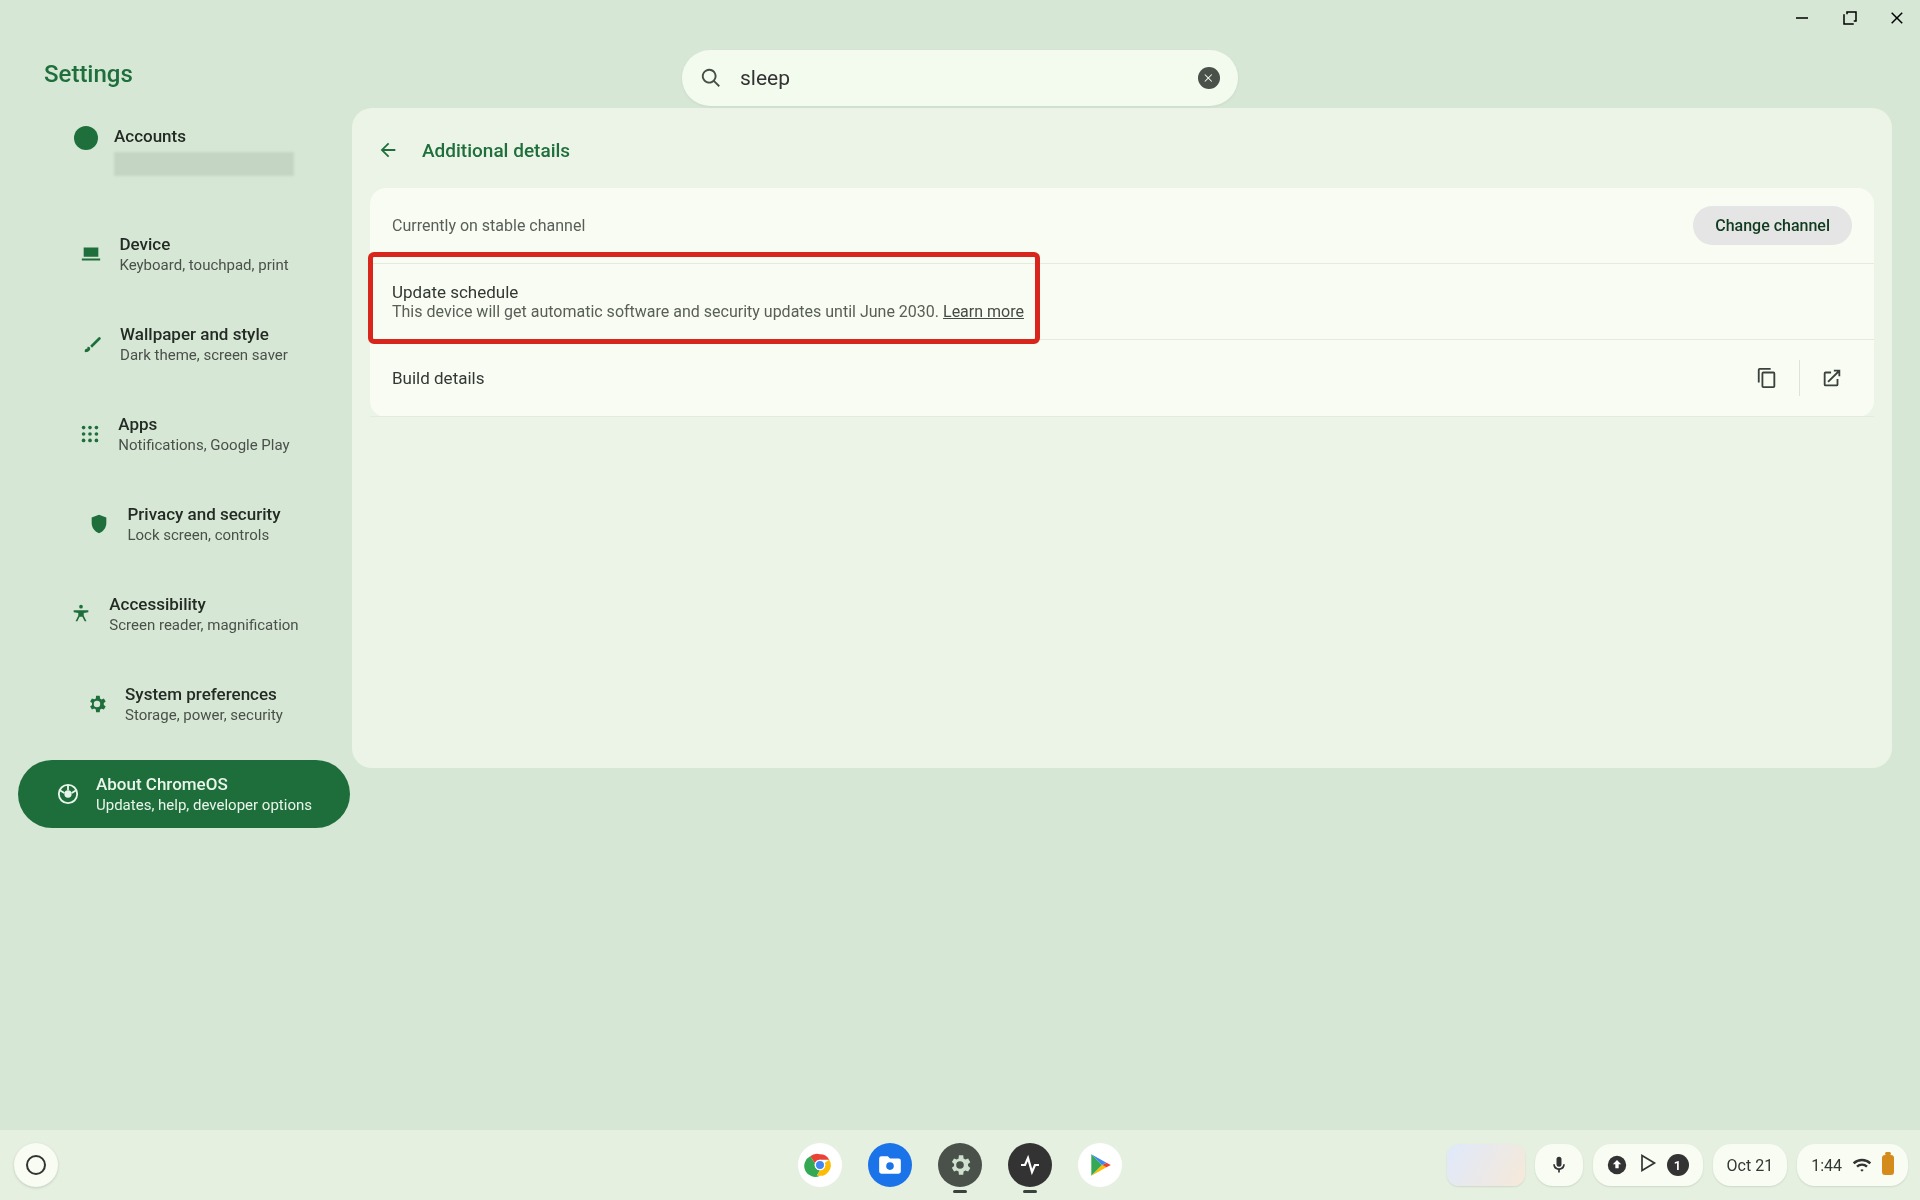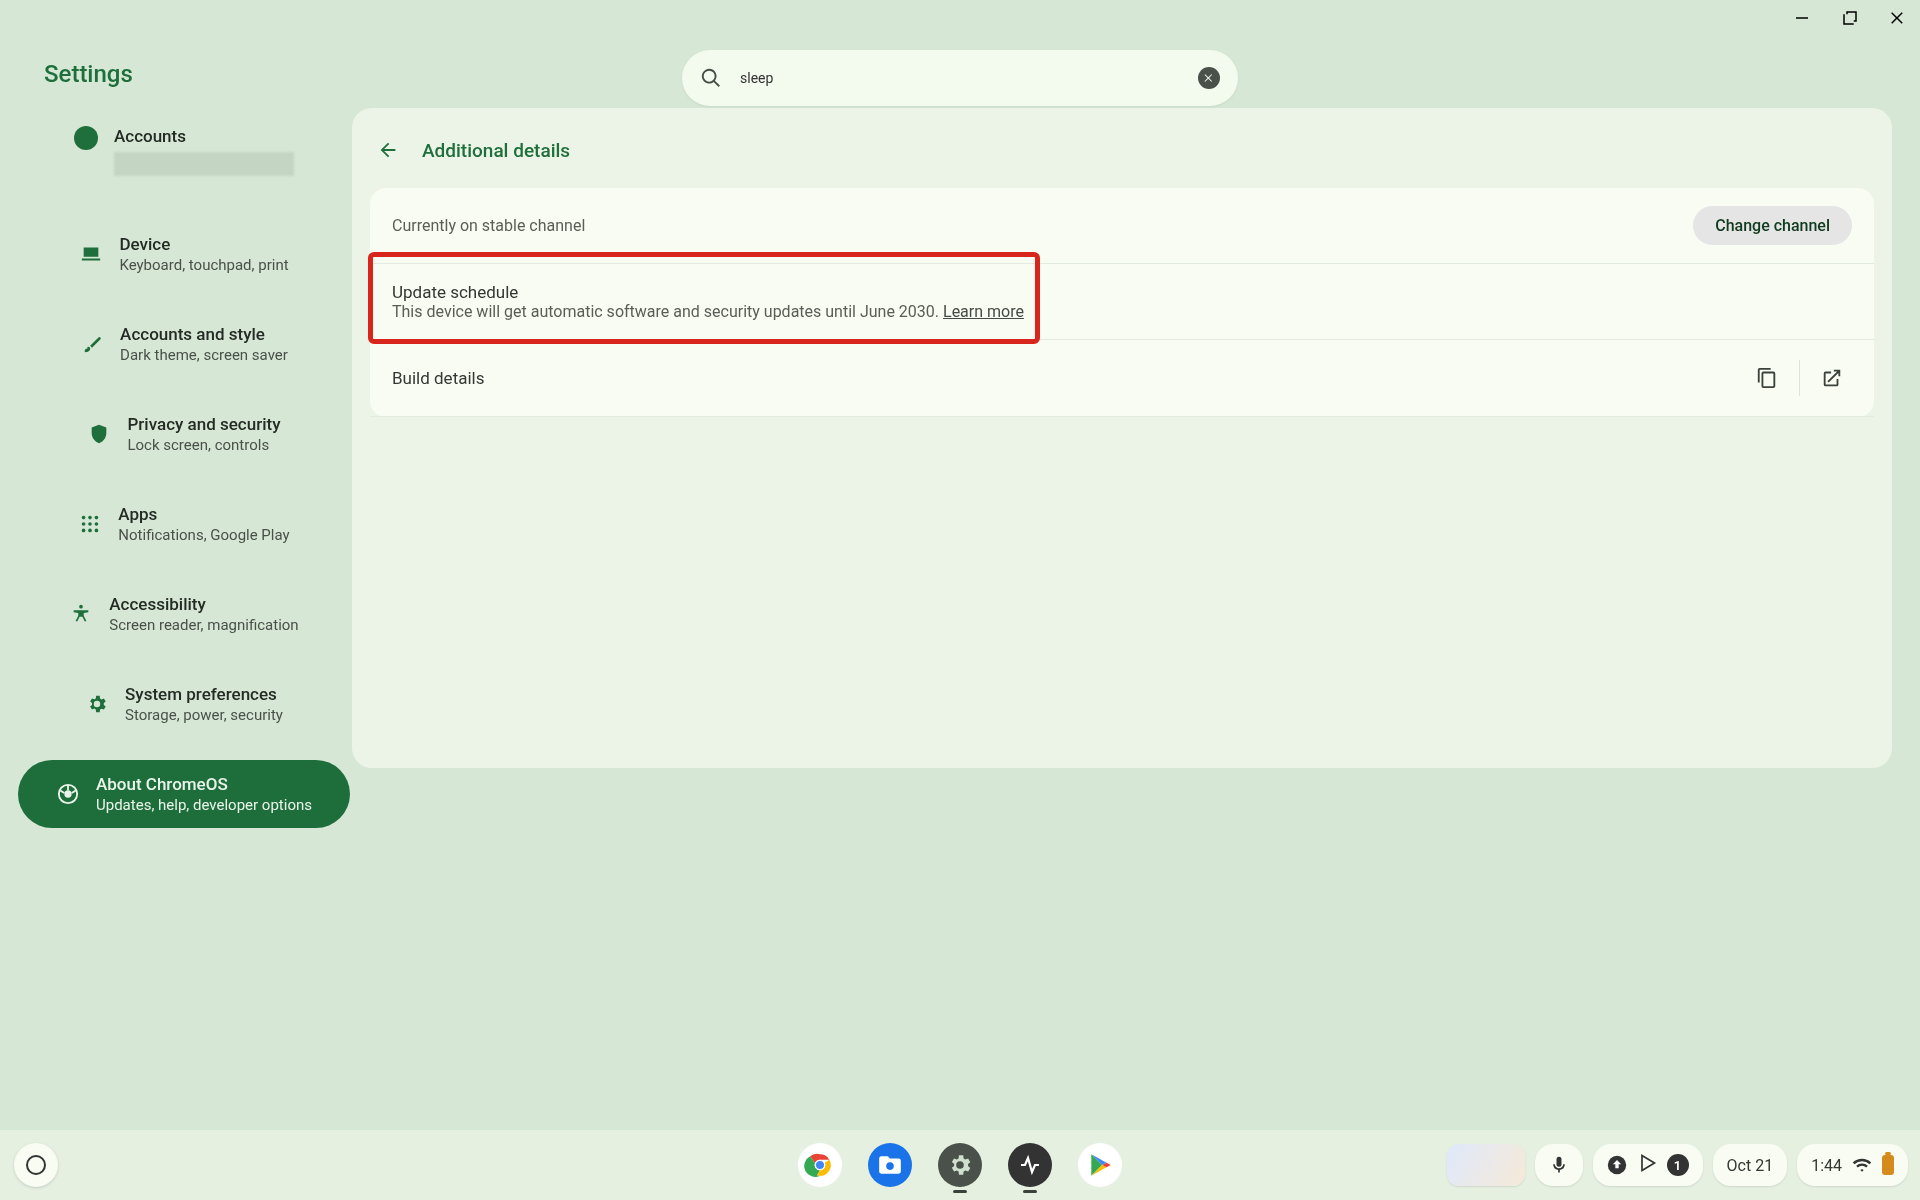--- a/index.html
+++ b/index.html
@@ -10,21 +10,21 @@
     .titlebar svg { width: 18px; height: 18px; }
     .win-ctrl { width: 24px; height: 24px; display: flex; align-items: center; justify-content: center; cursor: pointer; }
 
     
     .header-row { display: flex; align-items: center; padding: 24px 0 20px 44px; }
     .app-title { color: #1e6f3b; font-size: 24px; font-weight: 500; }
 
     .search-wrap { position: absolute; top: 50px; left: 50%; transform: translateX(-50%); width: 556px; }
     .search { background: #f3faee; border-radius: 999px; height: 56px; display: flex; align-items: center; padding: 0 18px; box-shadow: 0 1px 3px rgba(0,0,0,0.06); }
     .search svg.mag { width: 22px; height: 22px; margin-right: 18px; fill: #474e46; }
-    .search input { flex: 1; border: none; background: transparent; font-size: 14px; color: #333; outline: none; }
+    .search input { flex: 1; border: none; background: transparent; font-size: 21px; color: #333; outline: none; }
     .clear-btn { width: 22px; height: 22px; border-radius: 50%; background: #4a504a; display: flex; align-items: center; justify-content: center; cursor: pointer; }
     .clear-btn svg { width: 12px; height: 12px; fill: #f3faee; }
 
     
     .layout { display: flex; height: calc(100% - 120px - 70px); }
 
     
     .sidebar { width: 350px; padding-left: 18px; padding-top: 4px; }
     .side-item { display: flex; align-items: center; padding: 14px 16px; border-radius: 999px; margin-bottom: 22px; cursor: pointer; justify-content: center; }
     .side-item .icon { width: 24px; height: 24px; margin-right: 16px; display:flex; align-items:center; justify-content:center; flex-shrink:0; color:#1e6f3b}
@@ -147,34 +147,22 @@
         </div>
     </div>
 
     <div class="side-item">
       <div class="icon">
           <svg viewBox="0 0 24 24">
             <path d="M7 17c-2 0-3 1.5-3 3 0 .6.4 1 1 1 2.2 0 5-1 5-4 0-1.1-.9-2-2-2-.4 0-.7.1-1 .3V17zm13.7-12.3a1 1 0 0 0-1.4 0L10 14l2 2 9.3-9.3a1 1 0 0 0 0-1.4l-.6-.6z"></path>
           </svg>
         </div>
       <div class="texts">
-          <div class="t">Accounts and style</div>
+          <div class="t">Wallpaper and style</div>
           <div class="s">Dark theme, screen saver</div>
-        </div>
-    </div>
-
-    <div class="side-item">
-      <div class="icon">
-          <svg viewBox="0 0 24 24">
-            <path d="M12 2 4 5v6c0 5 3.4 9.7 8 11 4.6-1.3 8-6 8-11V5l-8-3z"></path>
-          </svg>
-        </div>
-      <div class="texts">
-          <div class="t">Privacy and security</div>
-          <div class="s">Lock screen, controls</div>
         </div>
     </div>
 
     <div class="side-item">
       <div class="icon">
           <svg viewBox="0 0 24 24">
             <circle cx="5" cy="5" r="2"></circle>
             <circle cx="12" cy="5" r="2"></circle>
             <circle cx="19" cy="5" r="2"></circle>
             <circle cx="5" cy="12" r="2"></circle>
@@ -187,20 +175,32 @@
         </div>
       <div class="texts">
           <div class="t">Apps</div>
           <div class="s">Notifications, Google Play</div>
         </div>
     </div>
 
     <div class="side-item">
       <div class="icon">
           <svg viewBox="0 0 24 24">
+            <path d="M12 2 4 5v6c0 5 3.4 9.7 8 11 4.6-1.3 8-6 8-11V5l-8-3z"></path>
+          </svg>
+        </div>
+      <div class="texts">
+          <div class="t">Privacy and security</div>
+          <div class="s">Lock screen, controls</div>
+        </div>
+    </div>
+
+    <div class="side-item">
+      <div class="icon">
+          <svg viewBox="0 0 24 24">
             <circle cx="12" cy="4" r="2"></circle>
             <path d="M4 8h16v2l-5 1v3l3 6h-2l-2.5-5h-3L8 20H6l3-6v-3L4 10V8z"></path>
           </svg>
         </div>
       <div class="texts">
           <div class="t">Accessibility</div>
           <div class="s">Screen reader, magnification</div>
         </div>
     </div>
 

